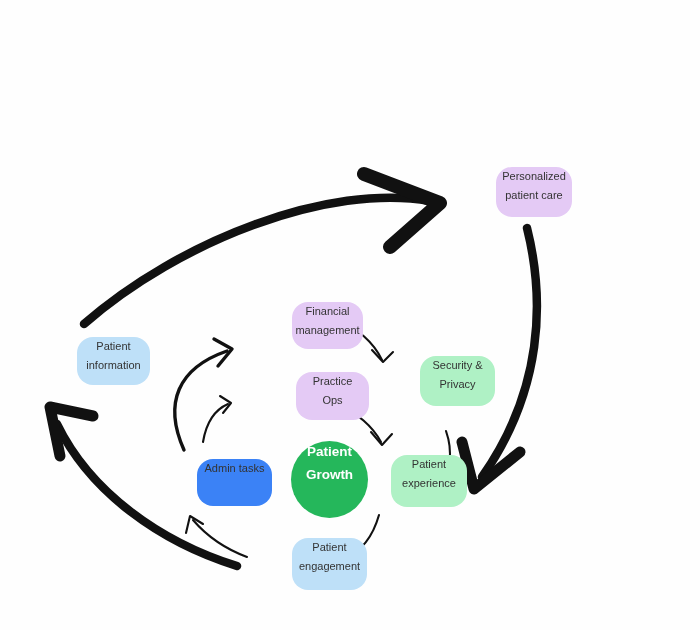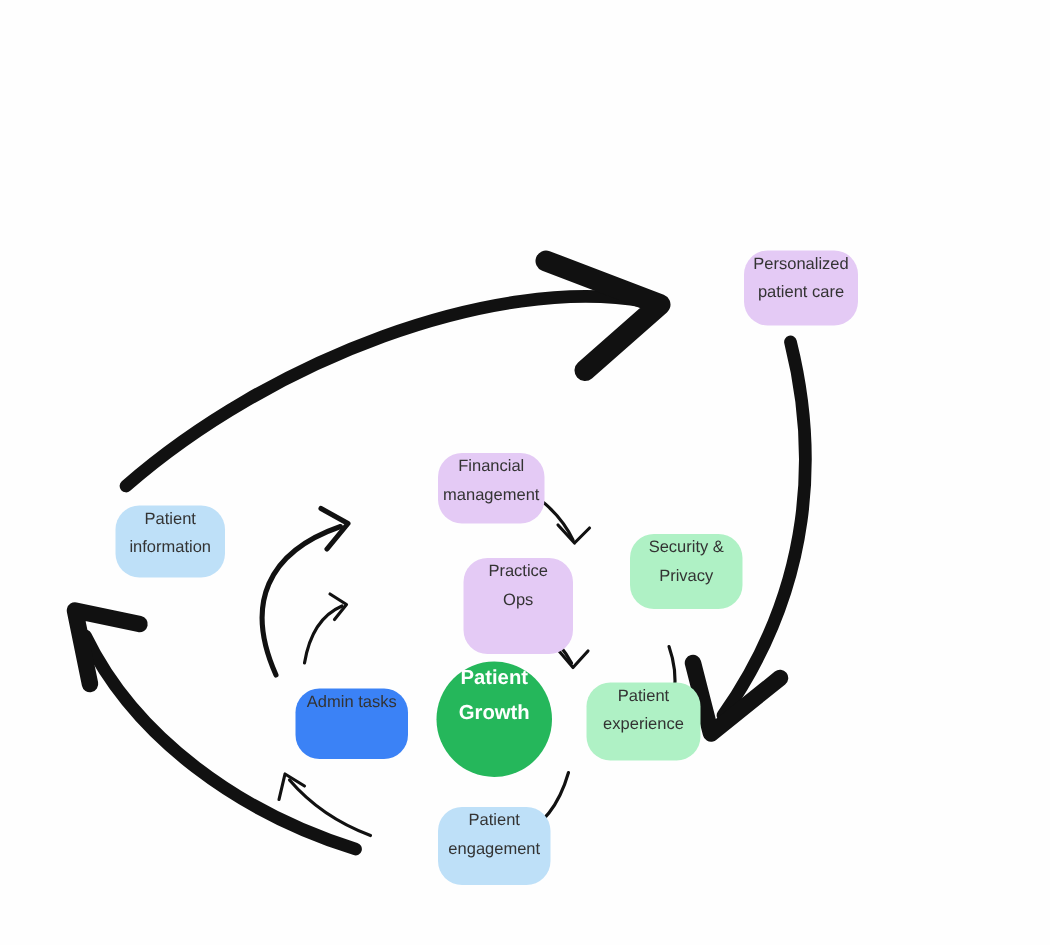--- a/index.html
+++ b/index.html
@@ -40,21 +40,21 @@
     font-size: 11px;
     line-height: 1.72;
     color: #333333;
     white-space: pre-line;
     box-sizing: border-box;
     margin-left: 44px;
   }
   .node-medical      { left: 33px;  top: 337px; width: 73px; height: 48px; background: #bee0f8; }
   .node-personalized { left: 452px; top: 167px; width: 76px; height: 50px; background: #e4caf5; }
   .node-financial    { left: 248px; top: 302px; width: 71px; height: 47px; background: #e4caf5; }
-  .node-practice     { left: 265px; top: 372px; width: 73px; height: 64px; background: #e4caf5; }
+  .node-practice     { left: 252px; top: 372px; width: 73px; height: 48px; background: #e4caf5; }
   .node-security     { left: 376px; top: 356px; width: 75px; height: 50px; background: #aff1c5; }
   .node-experience   { left: 347px; top: 455px; width: 76px; height: 52px; background: #aff1c5; }
   .node-admin        { left: 153px; top: 459px; width: 75px; height: 47px; background: #3b82f6; }
   .node-engagement   { left: 248px; top: 538px; width: 75px; height: 52px; background: #bee0f8; }
   .node-growth {
     left: 247px; top: 441px; width: 77px; height: 77px;
     background: #25b75b;
     border-radius: 50%;
     color: #ffffff;
     font-weight: bold;

